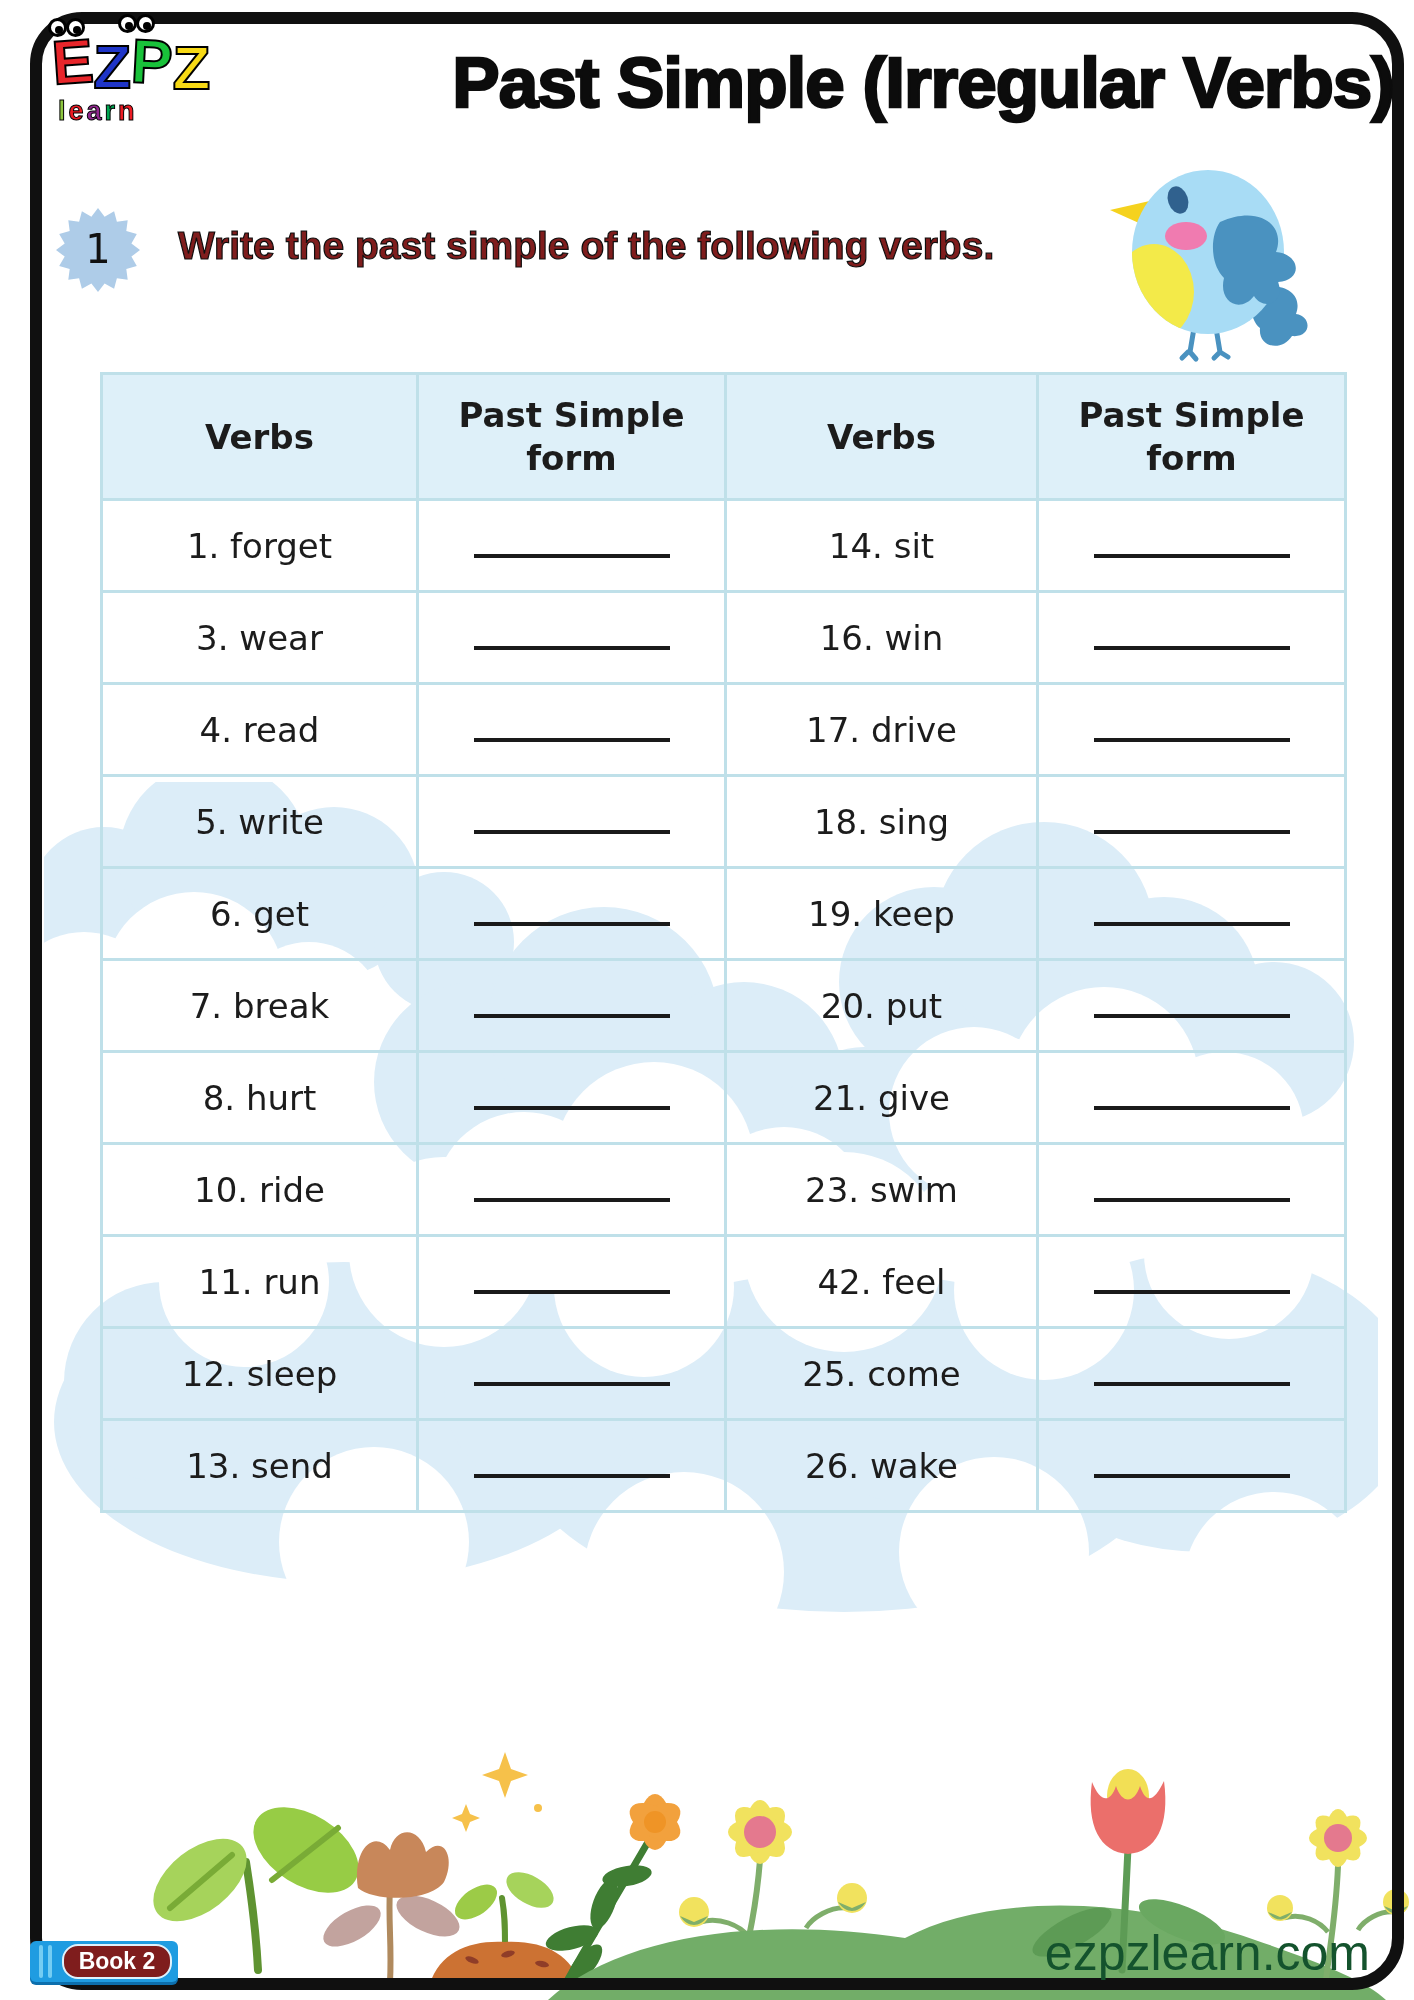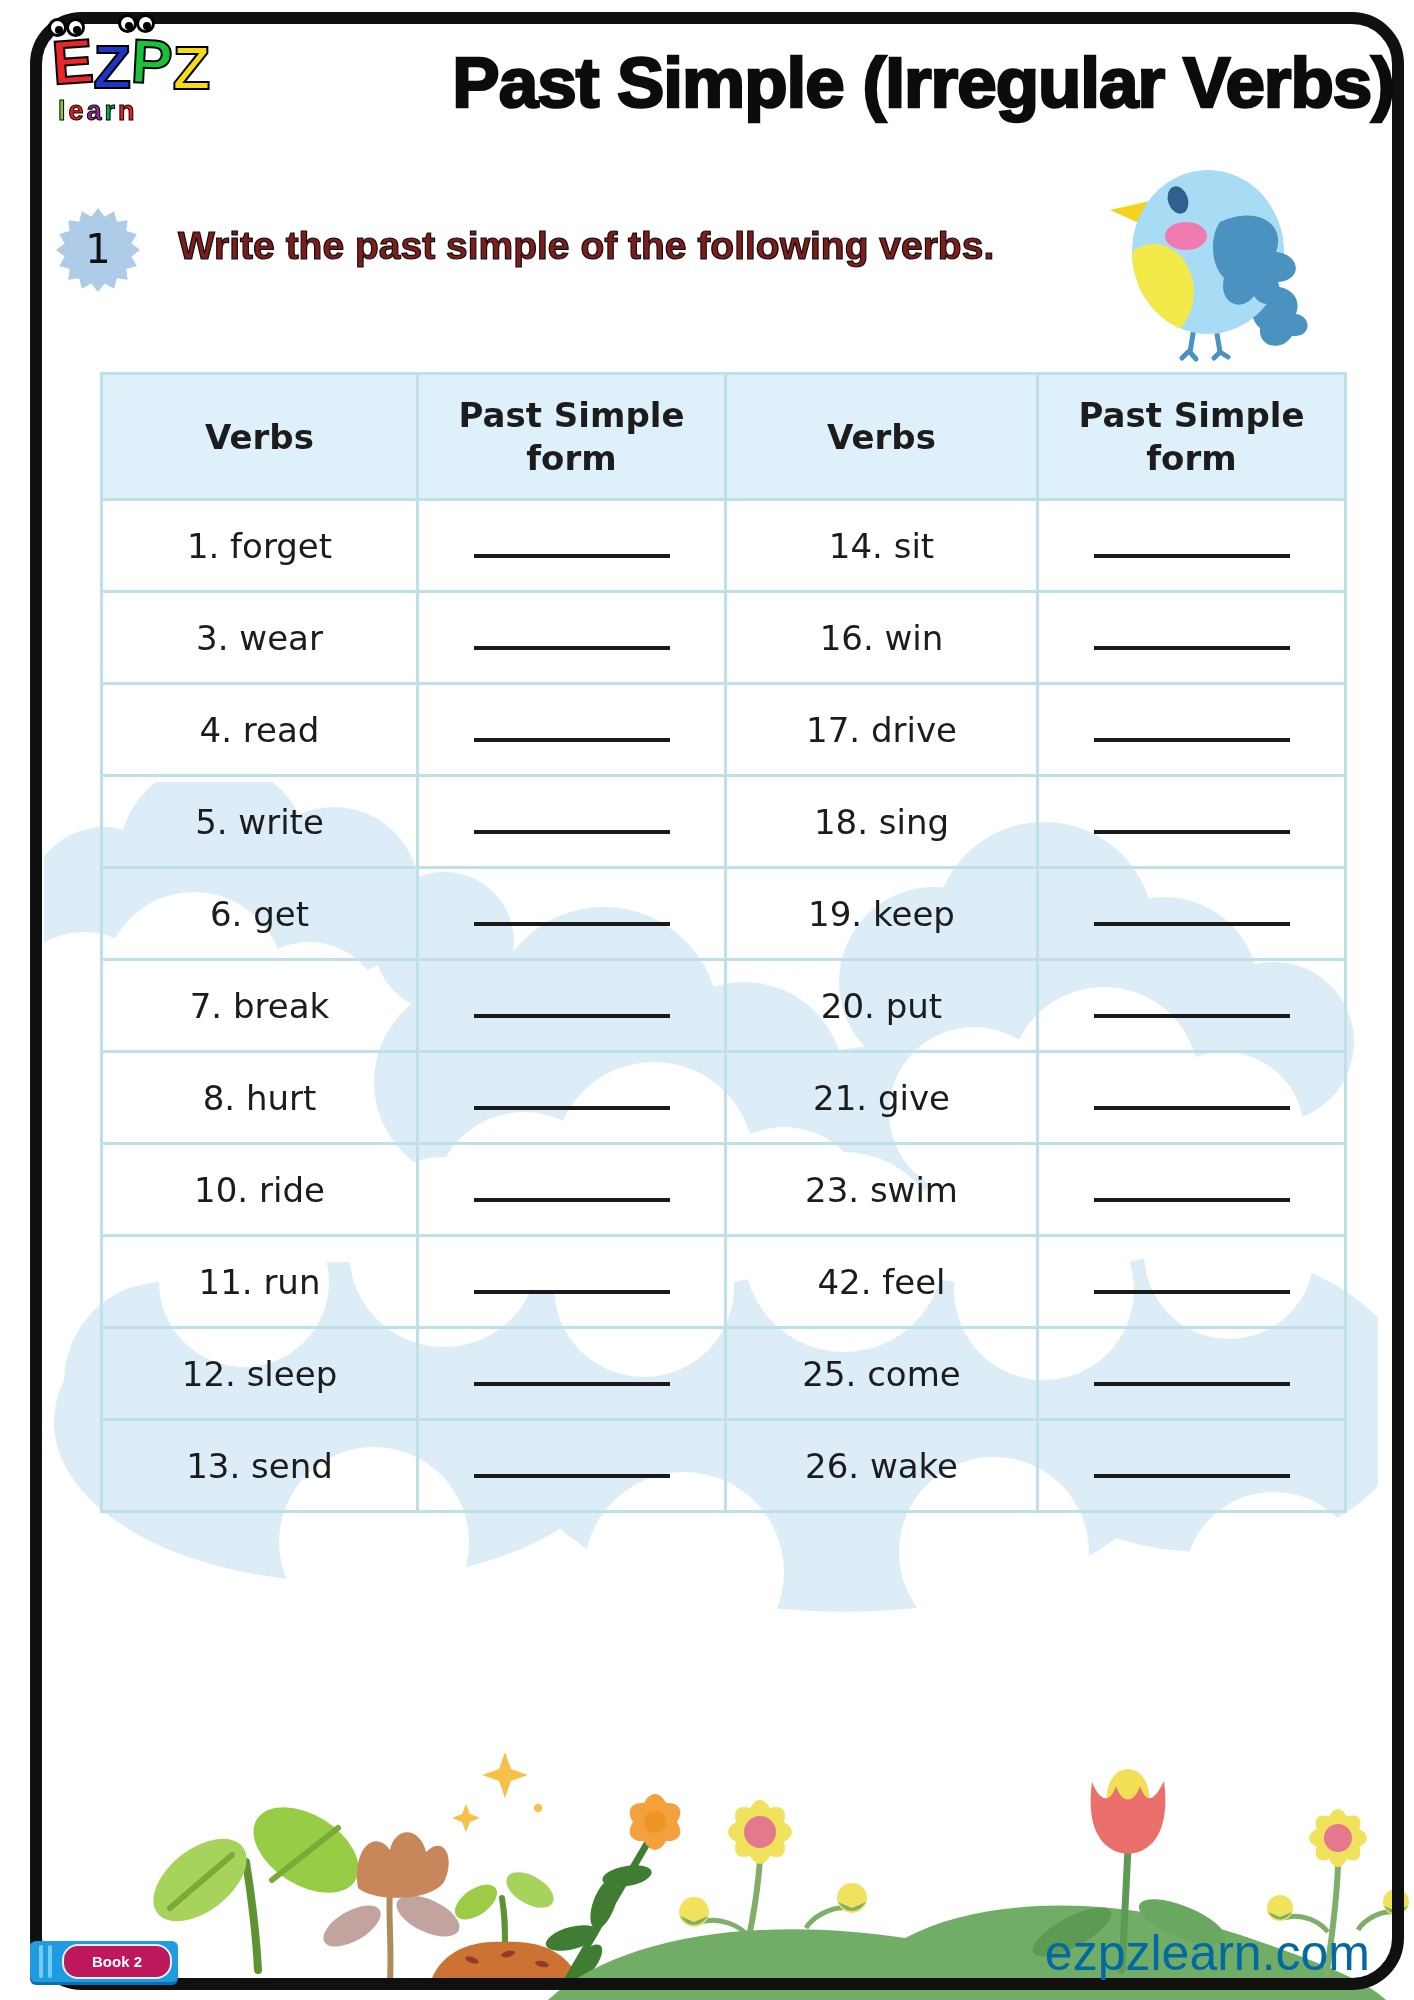--- a/index.html
+++ b/index.html
@@ -63,25 +63,25 @@
   tr.r td { height:92px; background:transparent; }
   .blank-line { display:block; width:196px; height:24px; margin:0 auto;
                 border-bottom:4px solid #1a1a1a; }
 
   
   .plants { position:absolute; left:0; top:1730px; width:1414px; height:270px; z-index:4; }
   .book-badge { position:absolute; left:30px; top:1941px; width:148px; height:41px; z-index:7;
                 background:#1f9ce1; border-radius:6px; box-shadow:0 3px 0 #0d6fad; }
   .bb-stripe { position:absolute; top:4px; bottom:4px; width:4px; background:#74cdf3; border-radius:2px; }
   .bb-s1 { left:9px; } .bb-s2 { left:18px; }
-  .bb-pill { position:absolute; left:32px; right:6px; top:3px; bottom:3px; background:#be185d;
+  .bb-pill { position:absolute; left:32px; right:6px; top:3px; bottom:3px; background:#7f1d1d;
              border:2px solid #dff2fc; border-radius:16px; color:#ffffff;
-             font-family:"Liberation Sans", sans-serif; font-weight:bold; font-size:15px;
+             font-family:"Liberation Sans", sans-serif; font-weight:bold; font-size:23px;
              display:flex; align-items:center; justify-content:center; }
-  .website { position:absolute; right:44px; top:1924px; z-index:7; color:#0369a1;
+  .website { position:absolute; right:44px; top:1924px; z-index:7; color:#14532d;
              font-family:"Liberation Sans", sans-serif; font-size:50px; }
 </style>
 </head>
 <body>
 
 <div class="page-frame"></div>
 
 <div class="logo">
   <div class="logo-row">
     <span class="eye eye1"></span>

